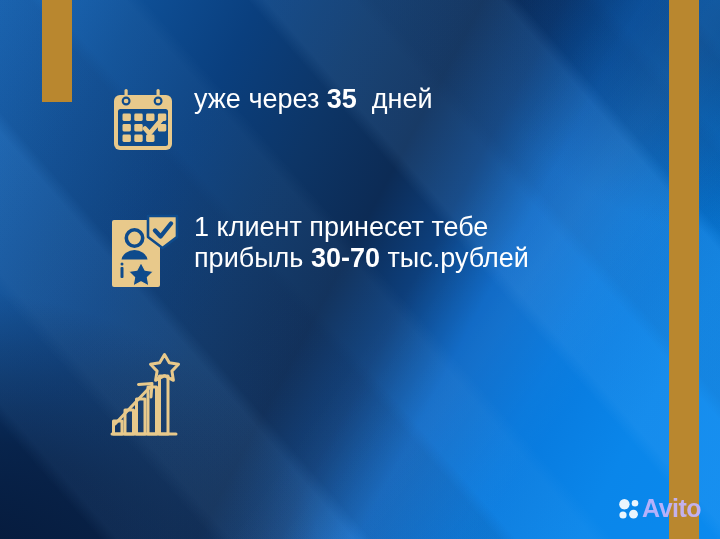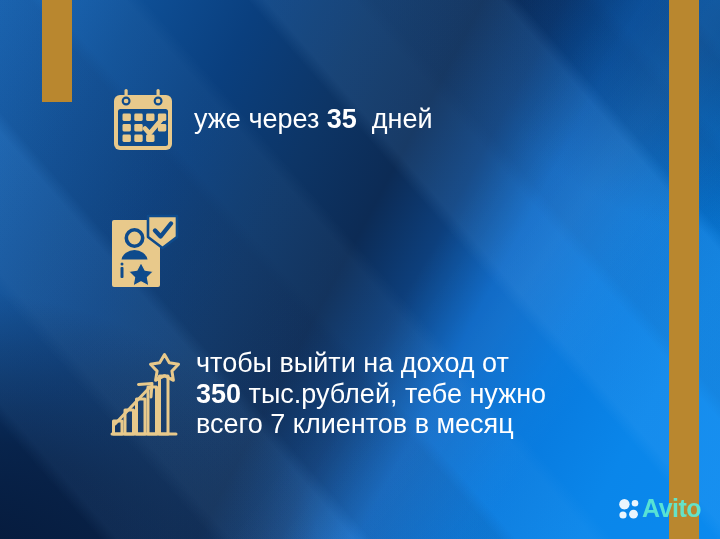--- a/index.html
+++ b/index.html
@@ -112,21 +112,21 @@
   }
 
   
   .rows {
     position: absolute;
     inset: 0;
   }
   .row {
     position: absolute;
     display: flex;
-    align-items: center;
+    align-items: flex-start;
   }
   .row-1 { left: 110px; top: 84px; }
   .row-2 { left: 108px; top: 210px; }
   .row-3 { left: 104px; top: 345px; }
 
   .icon-box {
     flex: 0 0 auto;
     display: block;
   }
   .icon-1 { width: 66px; height: 66px; margin-top: 4px; }
@@ -153,21 +153,21 @@
     display: flex;
     align-items: center;
     opacity: 0.92;
   }
   .avito-dots {
     width: 22px;
     height: 22px;
     margin-right: 2px;
   }
   .avito-word {
-    color: #5eead4;
+    color: #c4b5fd;
     font-size: 25px;
     font-weight: bold;
     letter-spacing: -0.5px;
     line-height: 1;
   }
 </style>
 </head>
 <body>
 
 <div id="banner">
@@ -230,20 +230,24 @@
 
           <rect x="12.5" y="55" width="3" height="11" rx="1" fill="#0e4b8c"></rect>
           <rect x="12.5" y="50.5" width="3" height="3" rx="1.5" fill="#0e4b8c"></rect>
 
           <path d="M33 50.5 l4.1 7.6 8.4 1.3 -6.1 6.1 1.5 8.5 -7.9 -4.1 -7.9 4.1 1.5 -8.5 -6.1 -6.1 8.4 -1.3 z" fill="#0e4b8c" stroke="#e8c98b" stroke-width="1.2" stroke-linejoin="round"></path>
 
           <path d="M40 4 L69 4 L69 25 L54.5 36 L40 25 Z" fill="#e8c98b" stroke="#0e4b8c" stroke-width="2.6" stroke-linejoin="round"></path>
           <path d="M47 18.5 L52.6 24.5 L63 11.5" fill="none" stroke="#0e4b8c" stroke-width="4.4" stroke-linecap="round" stroke-linejoin="round"></path>
         </svg>
       </span>
+      <span class="text-col text-2">
+          <span class="line"><span>1&nbsp;клиент&nbsp;принесет&nbsp;тебе</span></span>
+          <span class="line"><span>прибыль&nbsp;</span><span class="b">30-70</span><span>&nbsp;тыс.рублей</span></span>
+        </span>
     </div>
 
     <div class="row row-3">
       <span class="icon-box icon-3">
         <svg viewBox="0 0 78 92" width="78" height="92" xmlns="http://www.w3.org/2000/svg">
           <g fill="none" stroke="#e8c98b" stroke-width="3" stroke-linejoin="round" stroke-linecap="round">
 
             <path d="M8 83 L72 83"></path>
 
             <rect x="9.5" y="70" width="8.5" height="13"></rect>
@@ -252,25 +256,20 @@
             <rect x="44" y="36" width="8.5" height="47"></rect>
             <rect x="55.5" y="25" width="8.5" height="58"></rect>
 
             <path d="M11 73 L46 36"></path>
             <path d="M34.5 33.5 L48 32.5 L47 46"></path>
 
             <path d="M60.5 3.5 l4.8 8.2 9.2 1.6 -6.6 6.8 1.5 9.2 -8.9 -4.6 -8.9 4.6 1.5 -9.2 -6.6 -6.8 9.2 -1.6 z"></path>
           </g>
         </svg>
       </span>
-      <span class="text-col text-3">
-          <span class="line"><span>чтобы&nbsp;выйти&nbsp;на&nbsp;доход&nbsp;от</span></span>
-          <span class="line"><span class="b">350</span><span>&nbsp;тыс.рублей,&nbsp;тебе&nbsp;нужно</span></span>
-          <span class="line"><span>всего&nbsp;7&nbsp;клиентов&nbsp;в&nbsp;месяц</span></span>
-        </span>
     </div>
 
   </div>
 
   <div class="avito">
     <span class="avito-dots">
       <svg viewBox="0 0 22 22" width="22" height="22" xmlns="http://www.w3.org/2000/svg">
         <circle cx="6.4" cy="6.2" r="5.2" fill="#ffffff"></circle>
         <circle cx="17.0" cy="5.3" r="3.3" fill="#ffffff"></circle>
         <circle cx="5.0" cy="17.0" r="3.6" fill="#ffffff"></circle>

